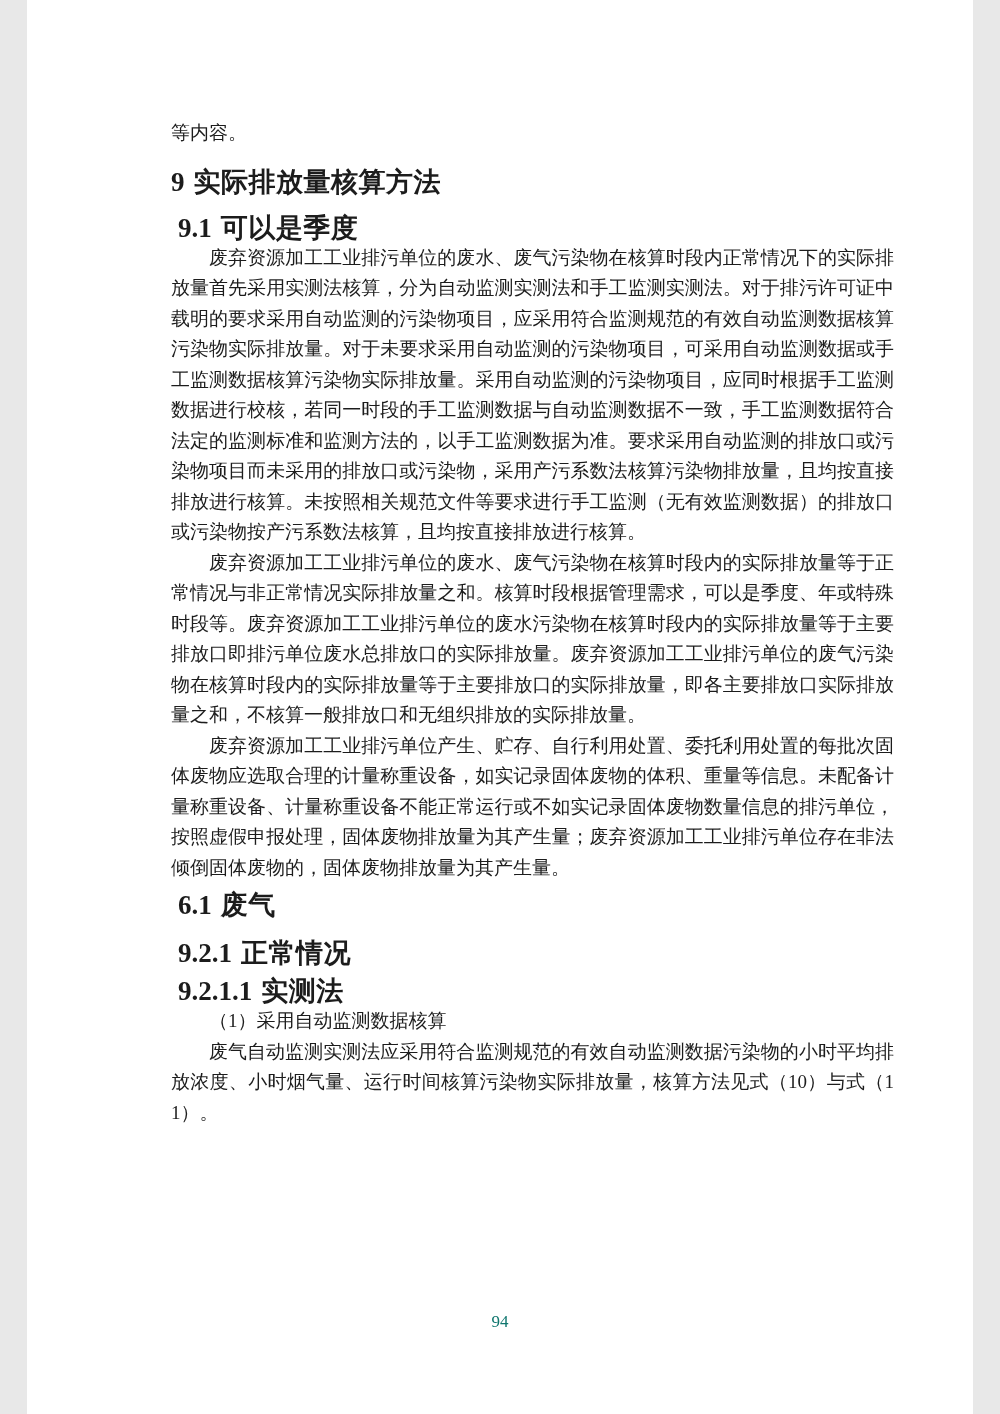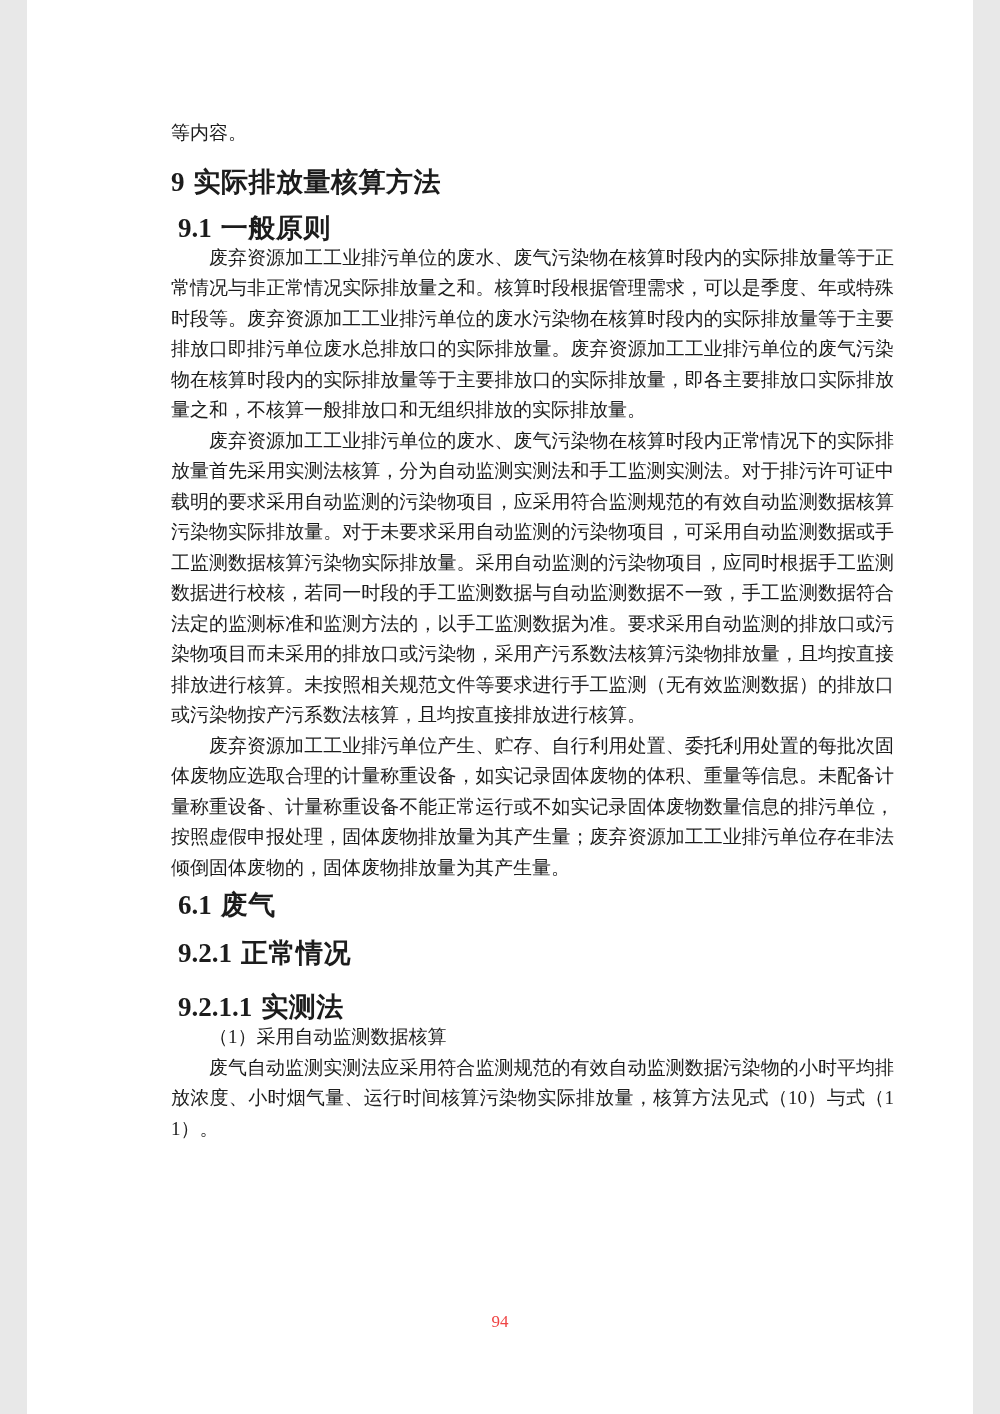--- a/index.html
+++ b/index.html
@@ -49,52 +49,52 @@
   .hd .ttl {
     font-family: "Liberation Sans", "DejaVu Sans", sans-serif;
     font-weight: bold;
     letter-spacing: 0.5px;
   }
   .h9        { margin-top: 18px; }
   .h9-1      { margin-top: 16px; padding-left: 7px; }
   .p-first   { margin-top: 18px; }
   .h9-2      { margin-top: 7px;  padding-left: 7px; }
   .h9-2-1    { margin-top: 18px; padding-left: 7px; }
-  .h9-2-1-1  { margin-top: 24px; padding-left: 7px; }
+  .h9-2-1-1  { margin-top: 8px; padding-left: 7px; }
   .list-line { margin-top: 8px; text-indent: 1.5em; }
   .page-number {
     position: absolute;
     left: 0;
     right: 0;
     top: 1310px;
     text-align: center;
     font-size: 17px;
     line-height: 24px;
-    color: #ef4444;
+    color: #0f766e;
   }
 </style>
 </head>
 <body>
 
 <div class="page">
   <div class="content">
 
     <p class="body-para no-indent">等内容。</p>
 
     <h2 class="hd h9">
       <span class="num">9</span><span class="ttl">实际排放量核算方法</span>
     </h2>
 
     <h3 class="hd h9-1">
-      <span class="num">9.1</span><span class="ttl">一般原则</span>
+      <span class="num">9.1</span><span class="ttl">可以是季度</span>
     </h3>
 
+    <p class="body-para">废弃资源加工工业排污单位的废水、废气污染物在核算时段内正常情况下的实际排放量首先采用实测法核算，分为自动监测实测法和手工监测实测法。对于排污许可证中载明的要求采用自动监测的污染物项目，应采用符合监测规范的有效自动监测数据核算污染物实际排放量。对于未要求采用自动监测的污染物项目，可采用自动监测数据或手工监测数据核算污染物实际排放量。采用自动监测的污染物项目，应同时根据手工监测数据进行校核，若同一时段的手工监测数据与自动监测数据不一致，手工监测数据符合法定的监测标准和监测方法的，以手工监测数据为准。要求采用自动监测的排放口或污染物项目而未采用的排放口或污染物，采用产污系数法核算污染物排放量，且均按直接排放进行核算。未按照相关规范文件等要求进行手工监测（无有效监测数据）的排放口或污染物按产污系数法核算，且均按直接排放进行核算。</p>
+
     <p class="body-para p-first">废弃资源加工工业排污单位的废水、废气污染物在核算时段内的实际排放量等于正常情况与非正常情况实际排放量之和。核算时段根据管理需求，可以是季度、年或特殊时段等。废弃资源加工工业排污单位的废水污染物在核算时段内的实际排放量等于主要排放口即排污单位废水总排放口的实际排放量。废弃资源加工工业排污单位的废气污染物在核算时段内的实际排放量等于主要排放口的实际排放量，即各主要排放口实际排放量之和，不核算一般排放口和无组织排放的实际排放量。</p>
-
-    <p class="body-para">废弃资源加工工业排污单位的废水、废气污染物在核算时段内正常情况下的实际排放量首先采用实测法核算，分为自动监测实测法和手工监测实测法。对于排污许可证中载明的要求采用自动监测的污染物项目，应采用符合监测规范的有效自动监测数据核算污染物实际排放量。对于未要求采用自动监测的污染物项目，可采用自动监测数据或手工监测数据核算污染物实际排放量。采用自动监测的污染物项目，应同时根据手工监测数据进行校核，若同一时段的手工监测数据与自动监测数据不一致，手工监测数据符合法定的监测标准和监测方法的，以手工监测数据为准。要求采用自动监测的排放口或污染物项目而未采用的排放口或污染物，采用产污系数法核算污染物排放量，且均按直接排放进行核算。未按照相关规范文件等要求进行手工监测（无有效监测数据）的排放口或污染物按产污系数法核算，且均按直接排放进行核算。</p>
 
 
     <p class="body-para">废弃资源加工工业排污单位产生、贮存、自行利用处置、委托利用处置的每批次固体废物应选取合理的计量称重设备，如实记录固体废物的体积、重量等信息。未配备计量称重设备、计量称重设备不能正常运行或不如实记录固体废物数量信息的排污单位，按照虚假申报处理，固体废物排放量为其产生量；废弃资源加工工业排污单位存在非法倾倒固体废物的，固体废物排放量为其产生量。</p>
 
     <h3 class="hd h9-2">
       <span class="num">6.1</span><span class="ttl">废气</span>
     </h3>
 
     <h4 class="hd h9-2-1">
       <span class="num">9.2.1</span><span class="ttl">正常情况</span>

